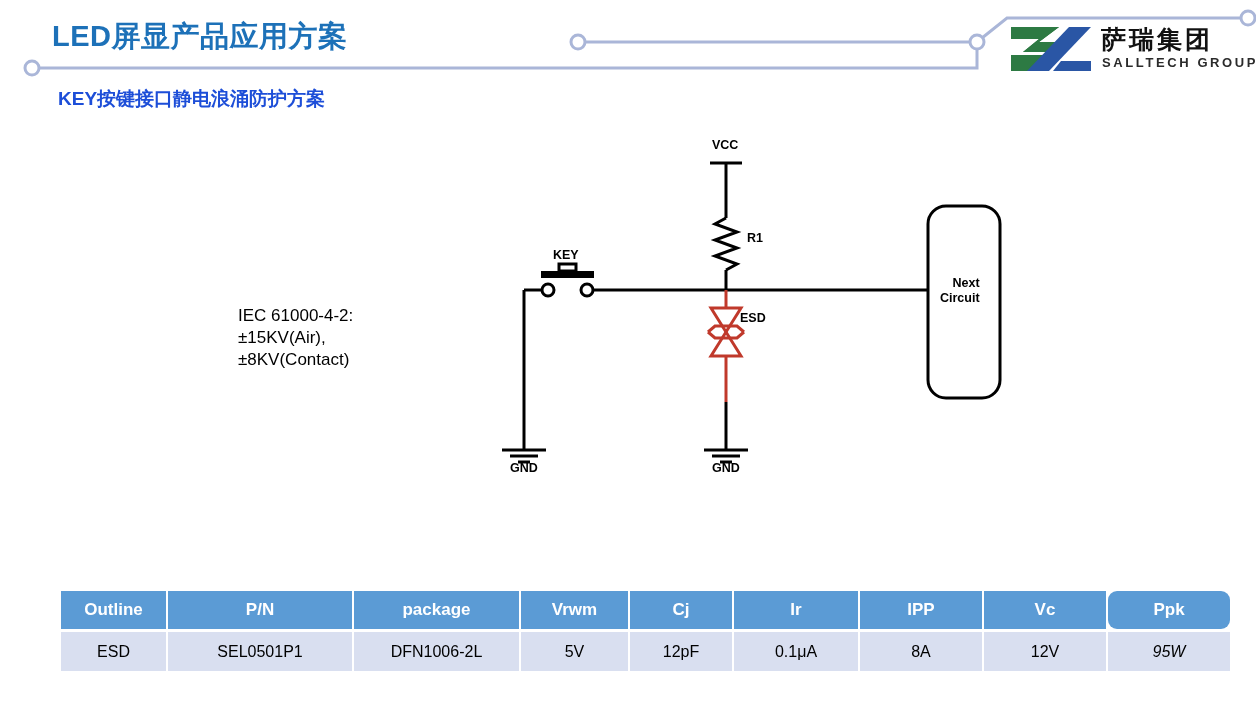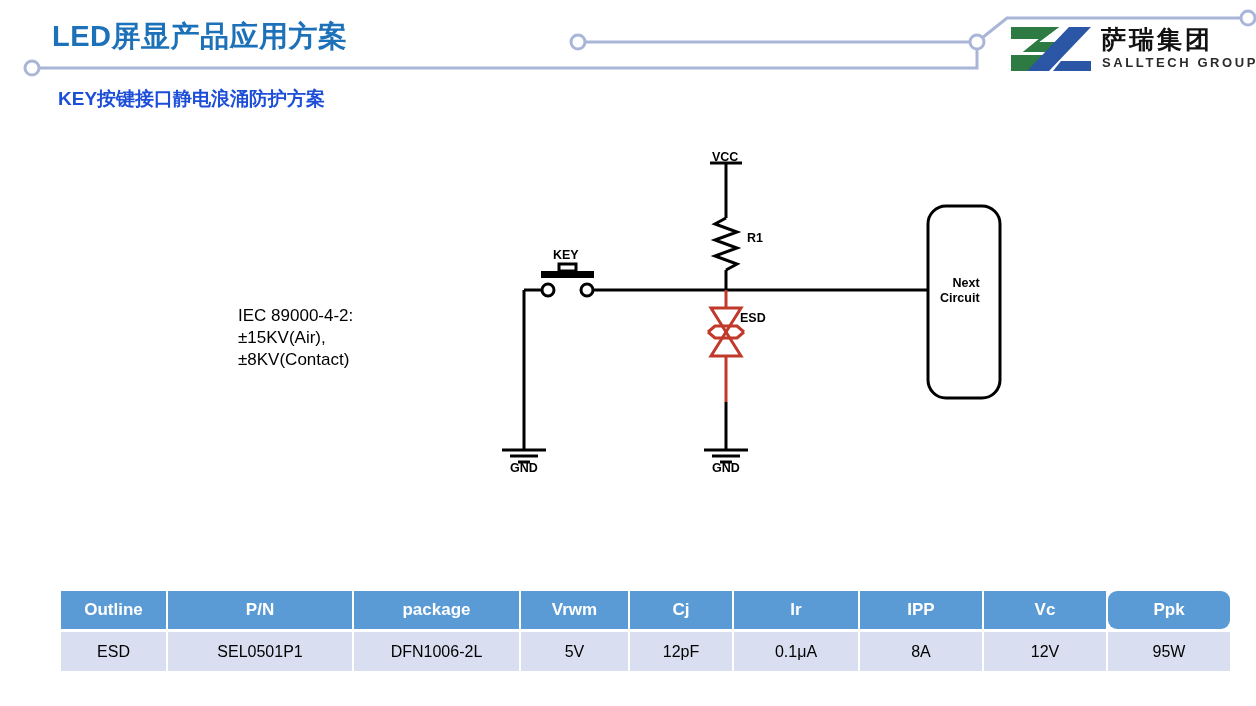--- a/index.html
+++ b/index.html
@@ -93,21 +93,21 @@
     left: 440px; top: 130px;
     width: 640px; height: 370px;
   }
   .sch-label {
     position: absolute;
     font-size: 12.5px;
     font-weight: bold;
     color: #000;
     white-space: nowrap;
   }
-  #lbl-vcc  { left: 272px; top: 20px; text-align: right; }
+  #lbl-vcc  { left: 272px; top: 8px; text-align: right; }
   #lbl-r1   { left: 307px; top: 101px; }
   #lbl-key  { left: 113px; top: 118px; text-align: right; }
   #lbl-esd  { left: 300px; top: 181px; }
   #lbl-gnd1 { left: 70px;  top: 331px; }
   #lbl-gnd2 { left: 272px; top: 331px; }
   #lbl-next {
     left: 500px; top: 146px;
     line-height: 15px;
     text-align: right;
   }
@@ -134,21 +134,21 @@
   #spec-table th:last-child { border-right: none; border-radius: 9px; }
   #spec-table td {
     background: #d9dff0;
     color: #000000;
     font-size: 16px;
     height: 37px;
     border-right: 2px solid #ffffff;
     border-top: 3px solid #ffffff;
     text-align: center;
   }
-  #spec-table td:last-child { border-right: none; }
+  #spec-table td:last-child { border-right: none; font-style: italic; }
 </style>
 </head>
 <body>
 
 <div id="header">
 
   <svg id="header-deco" width="1256" height="90" viewBox="0 0 1256 90">
 
     <path d="M 40 68 L 977 68 L 977 42" fill="none" stroke="#aab6d8" stroke-width="3"></path>
 
@@ -175,21 +175,21 @@
     <div id="logo-text-cn">萨瑞集团</div>
     <div id="logo-text-en">SALLTECH GROUP</div>
   </div>
 
   <div id="page-title">LED屏显产品应用方案</div>
 </div>
 
 <div id="subtitle">KEY按键接口静电浪涌防护方案</div>
 
 <div id="spec-note">
-  <div>IEC 89000-4-2:</div>
+  <div>IEC 61000-4-2:</div>
   <div>±15KV(Air),</div>
   <div>±8KV(Contact)</div>
 </div>
 
 <div id="schematic">
 
   <svg width="640" height="370" viewBox="0 0 640 370">
 
     <line x1="270" y1="33" x2="302" y2="33" stroke="#000" stroke-width="3"></line>
 

